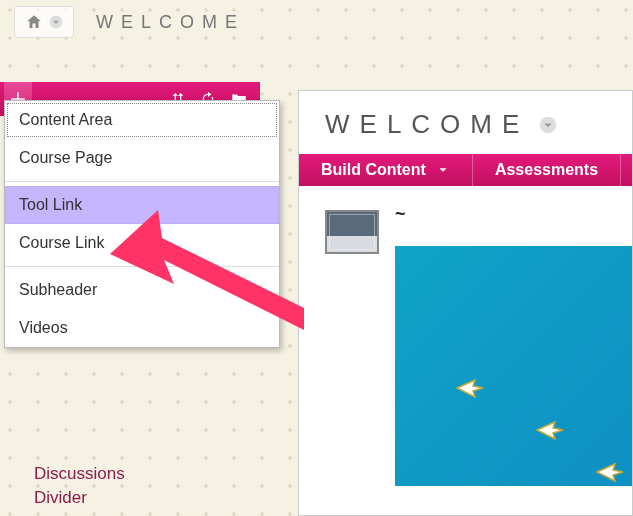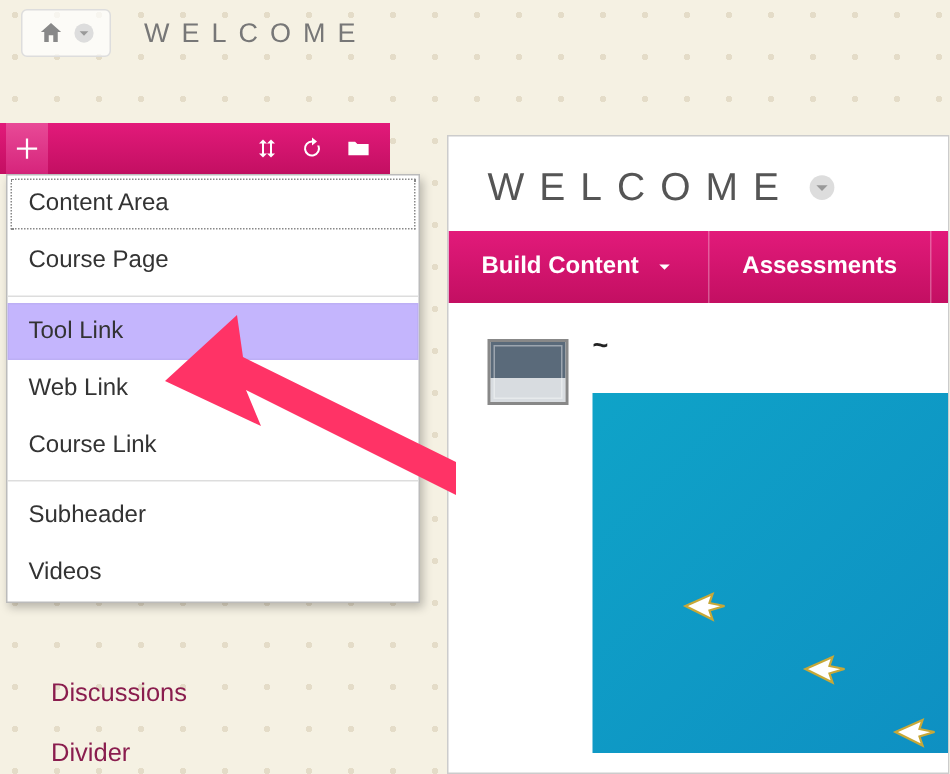--- a/index.html
+++ b/index.html
@@ -62,21 +62,21 @@
     width: 28px; height: 34px;
     background: linear-gradient(180deg, #e84a97, #d6247b);
     display:flex; align-items:center; justify-content:center;
   }
   .pink-strip svg { fill:#fff; }
   .pink-icons { display:flex; gap:14px; align-items:center; padding-right:6px; }
 
   
   .dropdown {
     position: absolute;
-    top: 116px; left: 4px;
+    top: 100px; left: 4px;
     width: 276px;
     background: #fff;
     border: 1px solid #bbb;
     box-shadow: 2px 3px 6px rgba(0,0,0,0.25);
     z-index: 10;
     font-size: 16px;
     color: #333;
   }
   .dropdown .item {
     padding: 10px 14px;
@@ -91,22 +91,22 @@
     font-weight:400;
     box-shadow: 0 0 0 1px rgba(0,0,0,0.03) inset;
   }
   .dropdown hr {
     border:none; border-top:1px solid #ddd; margin:4px 0;
   }
 
   
   .side-links {
     position:absolute;
-    top: 452px; left: 34px;
-    display:flex; flex-direction:column; gap:20px;
+    top: 464px; left: 34px;
+    display:flex; flex-direction:column; gap:4px;
     z-index:2;
     color:#8a1d4e;
     font-size:17px;
   }
 
   
   .content-frame {
     position:absolute;
     top: 90px; left: 298px;
     right: 0; bottom:0;
@@ -120,21 +120,21 @@
     letter-spacing: 10px;
     color:#555;
     padding: 18px 26px 14px;
     display:flex; align-items:center; gap:10px;
   }
   .content-title .chev { width:18px; height:18px; }
   .content-title .chev circle { fill:#ddd; }
   .content-title .chev path { fill:#999; }
   .tab-bar {
     background: linear-gradient(180deg, #e21a7a, #c30f62);
-    height: 48px;
+    height: 32px;
     display:flex; align-items:center;
     color:#fff; font-weight:600; font-size:16px;
   }
   .tab-bar .tab {
     padding: 0 22px;
     height:100%;
     display:flex; align-items:center; gap:10px;
     border-right: 1px solid rgba(255,255,255,0.3);
   }
   .tab svg { fill:#fff; width:14px; height:14px; }
@@ -211,21 +211,20 @@
         </svg>
     </div>
   </div>
 </div>
 
 <div class="dropdown">
   <div class="item">Content Area</div>
   <div class="item">Course Page</div>
   <hr>
   <div class="item highlight">Tool Link</div>
-  <div class="item">Web Link</div>
   <div class="item">Course Link</div>
   <hr>
   <div class="item">Subheader</div>
   <div class="item">Videos</div>
 </div>
 
 <div class="side-links">
   <a>Discussions</a>
   <a>Divider</a>
 </div>

